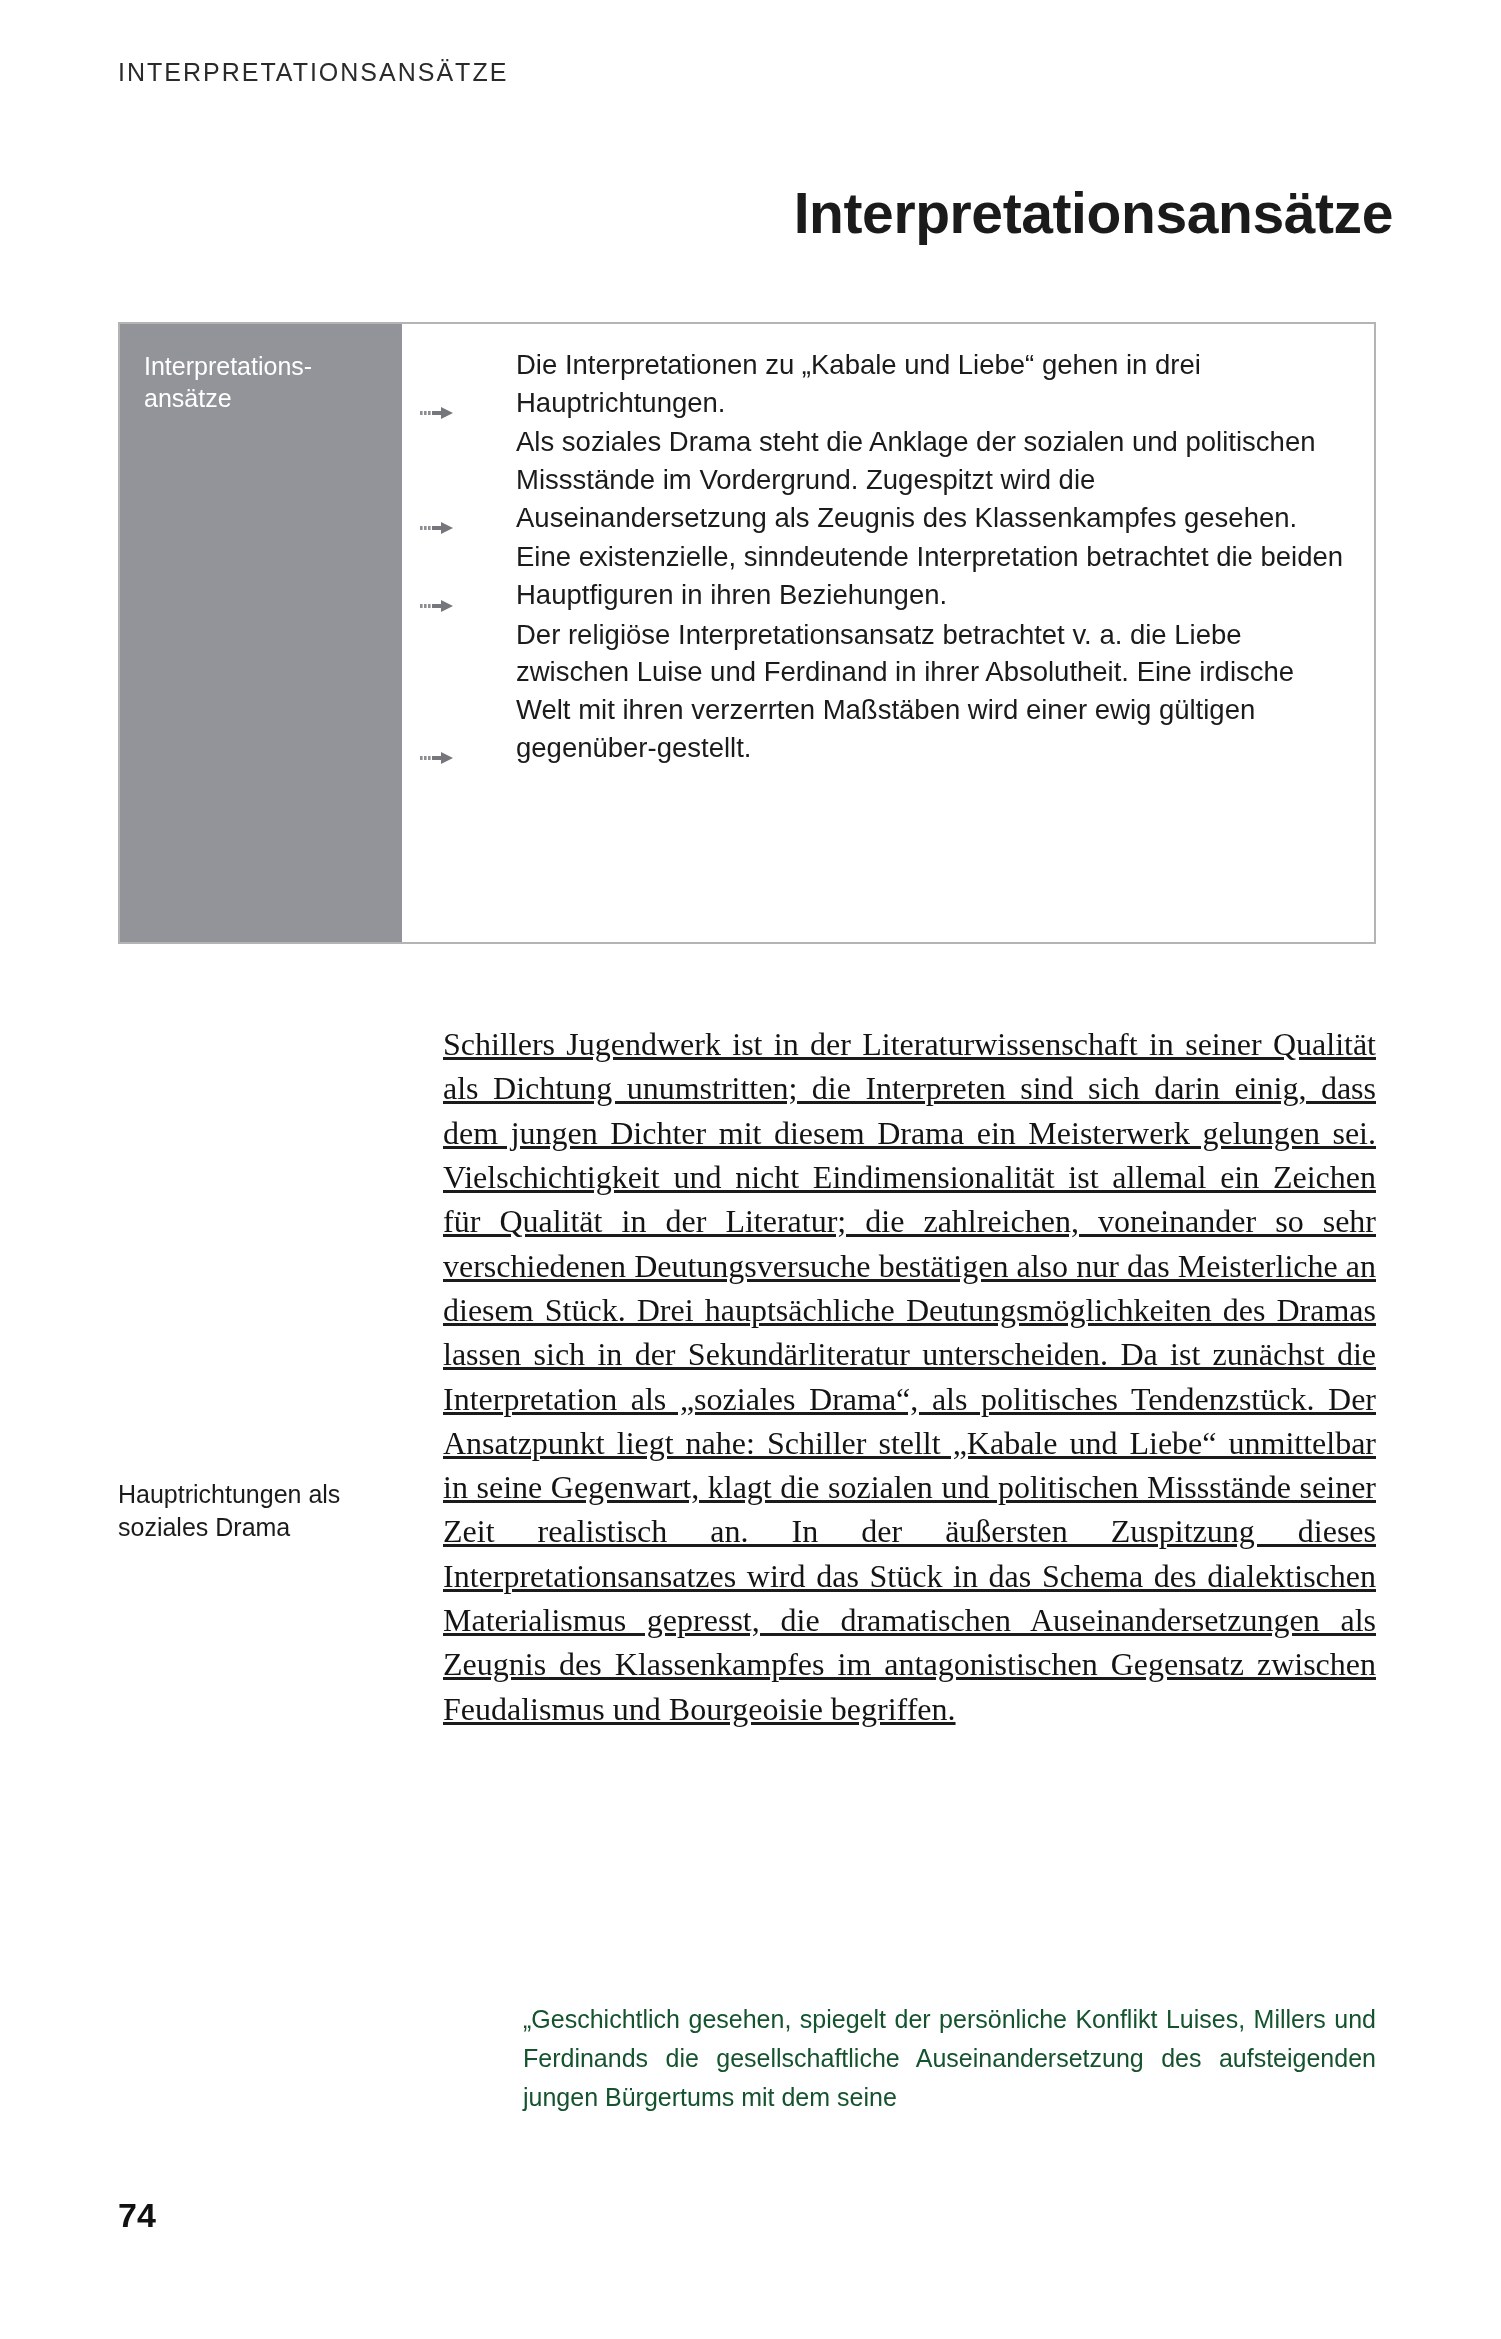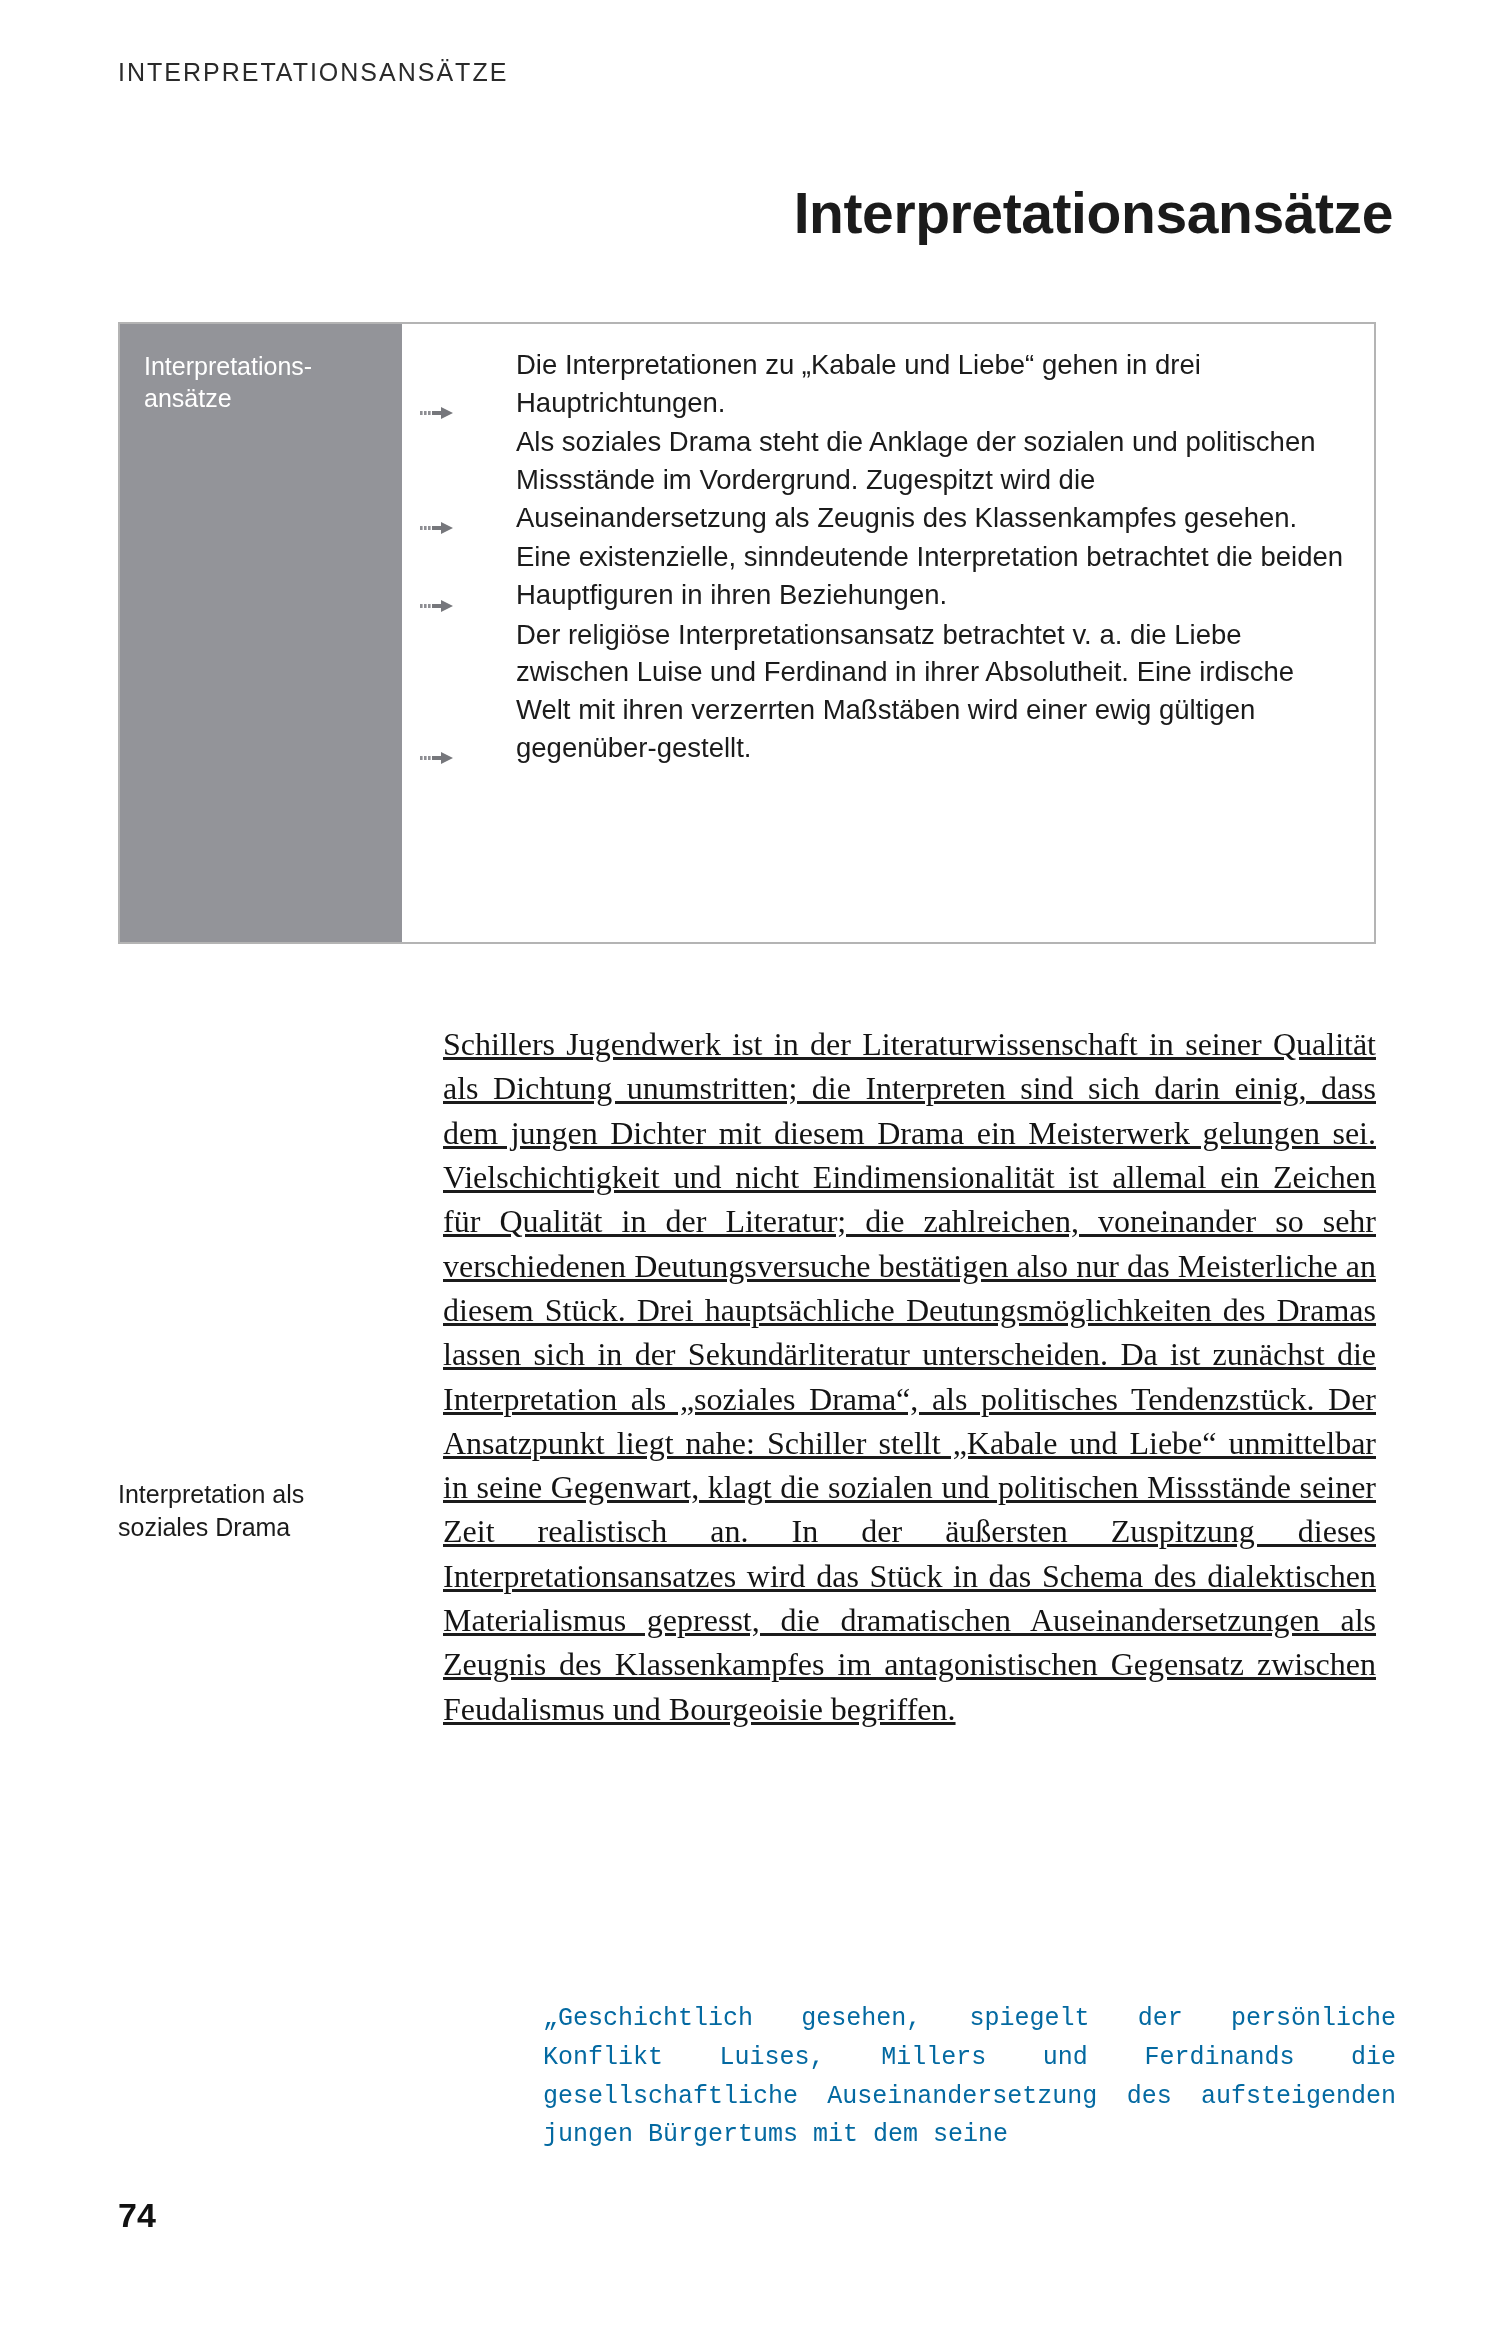--- a/index.html
+++ b/index.html
@@ -135,27 +135,26 @@
     color: #141414;
     hyphens: manual;
   }
 
   
   .quote-block {
     position: absolute;
     left: 523px;
     top: 2000px;
     width: 853px;
-    font-family: Liberation Mono, monospace;
+    font-family: Liberation Sans, sans-serif;
     font-weight: 300;
     font-size: 25px;
     line-height: 1.55;
     text-align: justify;
-    color: #0369a1;
-    margin-left: 20px;
+    color: #14532d;
   }
 
   
   .page-number {
     position: absolute;
     left: 118px;
     top: 2196px;
     font-family: "Liberation Sans", sans-serif;
     font-weight: bold;
     font-size: 34px;
@@ -224,21 +223,21 @@
               <polygon points="21,2 33,8 21,14" fill="#76777c"></polygon>
             </svg>
           </span>
           <span class="bullet-text">Der religiöse Interpretationsansatz betrachtet v. a. die Liebe zwischen Luise und Ferdinand in ihrer Absolutheit. Eine irdische Welt mit ihren verzerrten Maßstäben wird einer ewig gültigen gegenüber-gestellt.</span>
         </li>
       </ul>
     </div>
   </div>
 
   <div class="margin-note" id="margin-note-1">
-    <div>Interpretation als</div>
+    <div>Hauptrichtungen als</div>
     <div>soziales Drama</div>
   </div>
 
   <div class="body-column">
     <p class="body-paragraph">Schillers Jugendwerk ist in der Literaturwissenschaft in seiner Qualität als Dichtung unumstritten; die Interpreten sind sich darin einig, dass dem jungen Dichter mit diesem Drama ein Meisterwerk gelungen sei. Vielschichtigkeit und nicht Eindimensionalität ist allemal ein Zeichen für Qualität in der Literatur; die zahlreichen, voneinander so sehr verschiedenen Deutungsversuche bestätigen also nur das Meisterliche an diesem Stück. Drei hauptsächliche Deutungsmöglichkeiten des Dramas lassen sich in der Sekundärliteratur unterscheiden. Da ist zunächst die Interpretation als „soziales Drama“, als politisches Tendenzstück. Der Ansatzpunkt liegt nahe: Schiller stellt „Kabale und Liebe“ unmittelbar in seine Gegenwart, klagt die sozialen und politischen Missstände seiner Zeit realistisch an. In der äußersten Zuspitzung dieses Interpretationsansatzes wird das Stück in das Schema des dialektischen Materialismus gepresst, die dramatischen Auseinandersetzungen als Zeugnis des Klassenkampfes im antagonistischen Gegensatz zwischen Feudalismus und Bourgeoisie begriffen.</p>
   </div>
 
   <div class="quote-block">„Geschichtlich gesehen, spiegelt der persönliche Konflikt Luises, Millers und Ferdinands die gesellschaftliche Auseinandersetzung des aufsteigenden jungen Bürgertums mit dem seine</div>
 
   <div class="page-number">74</div>

